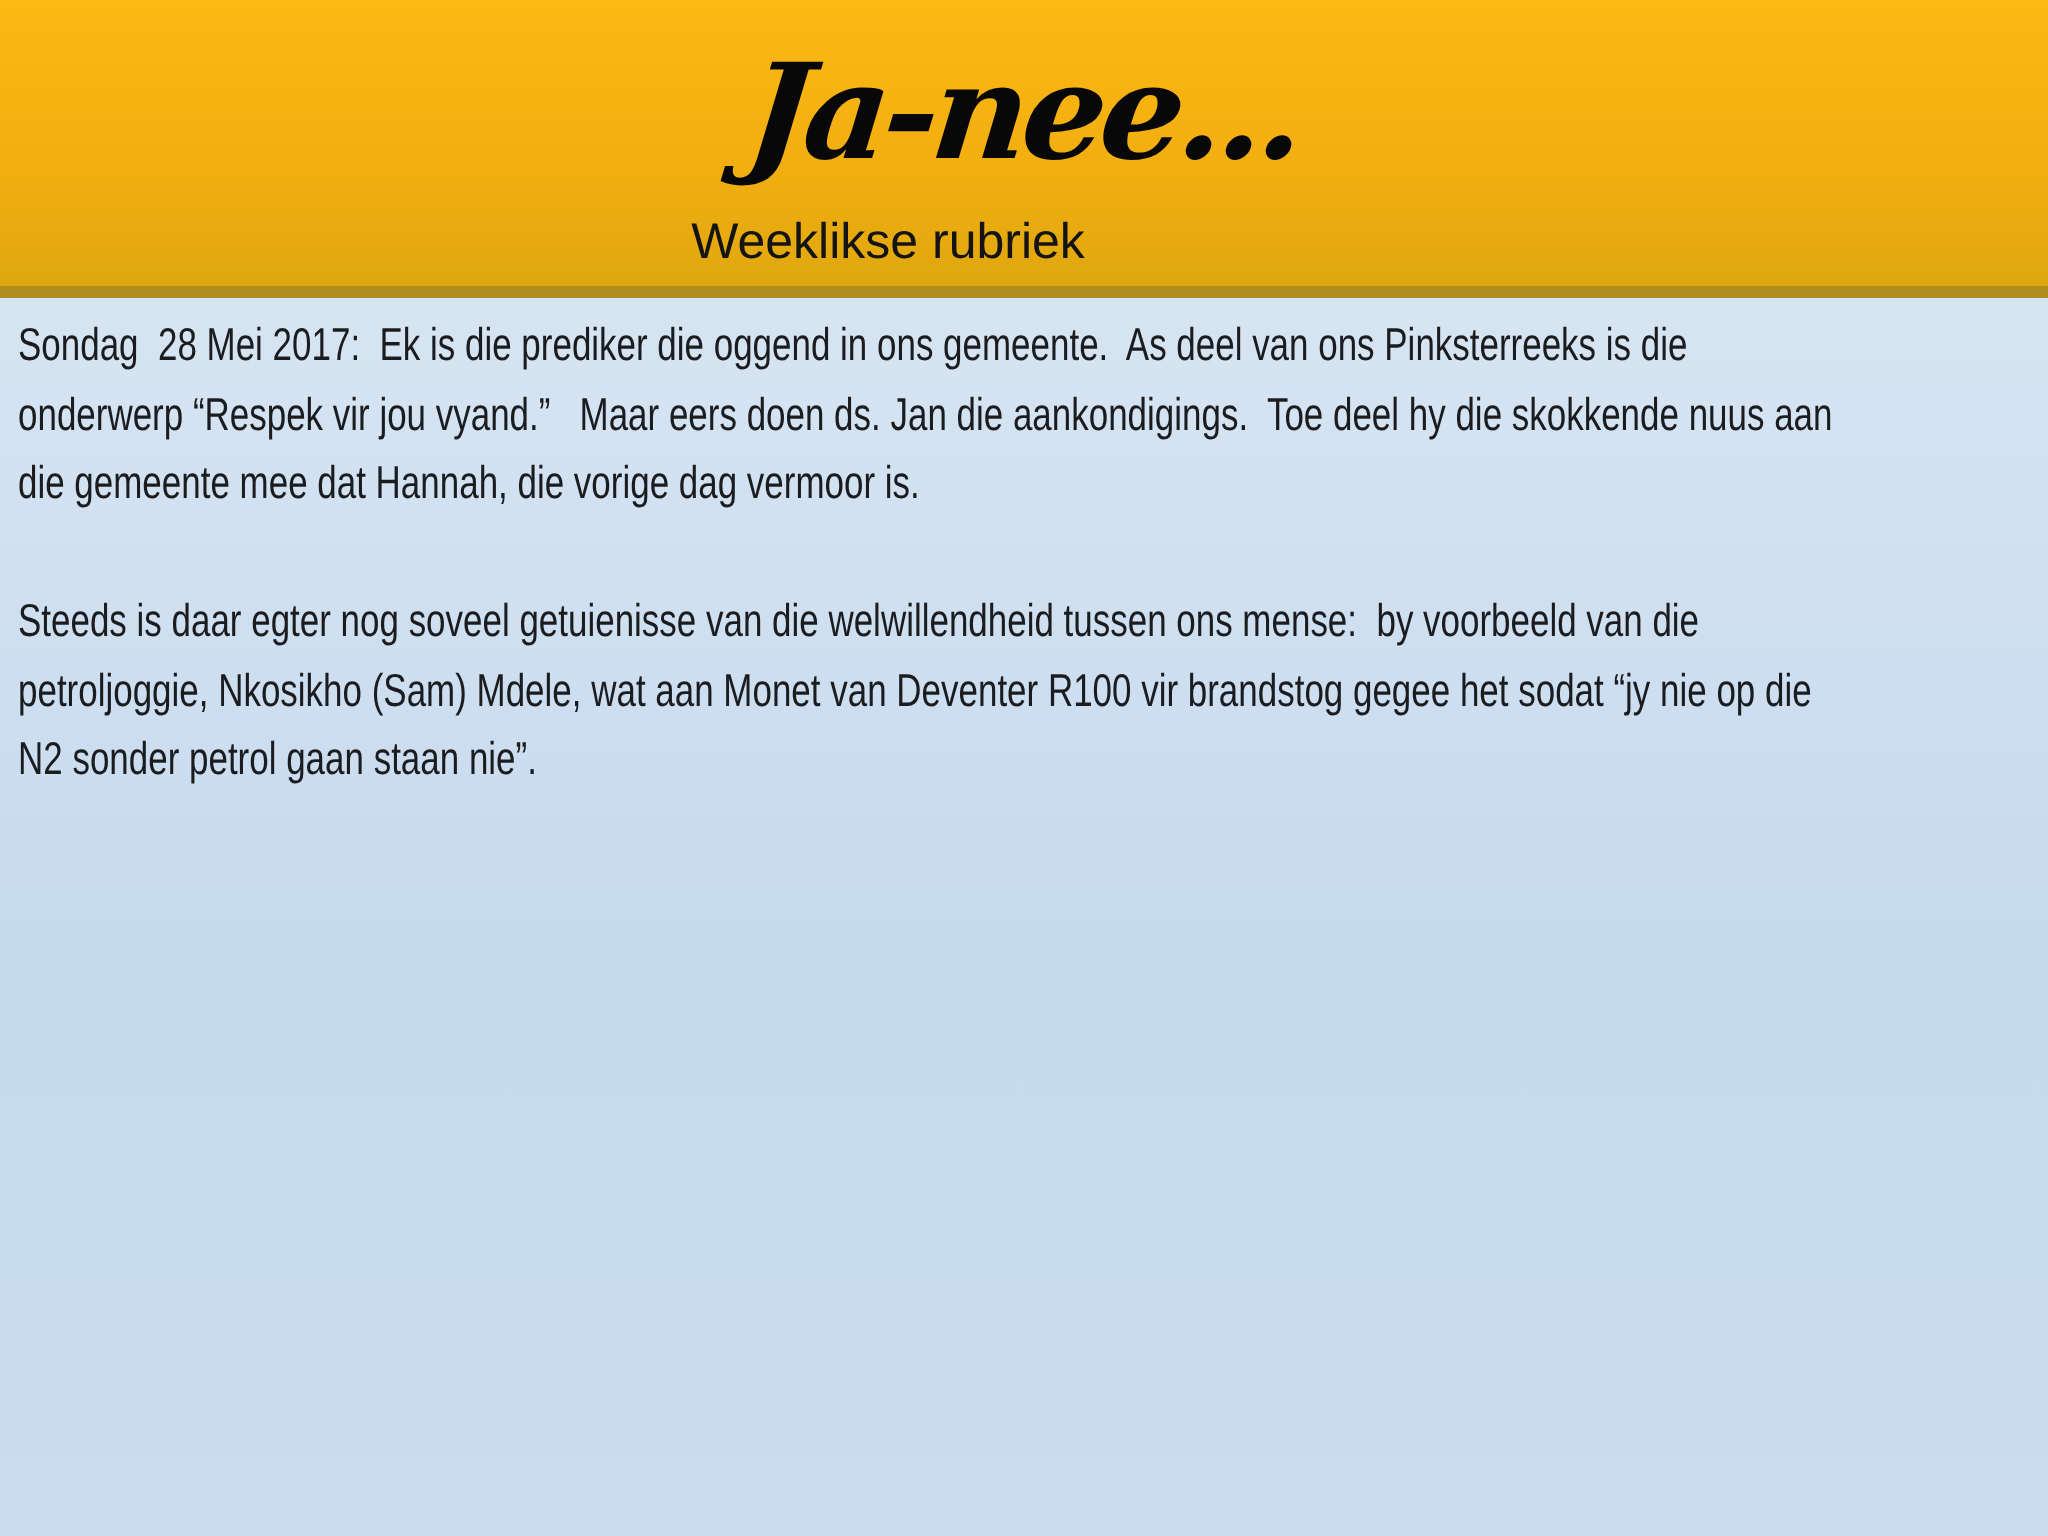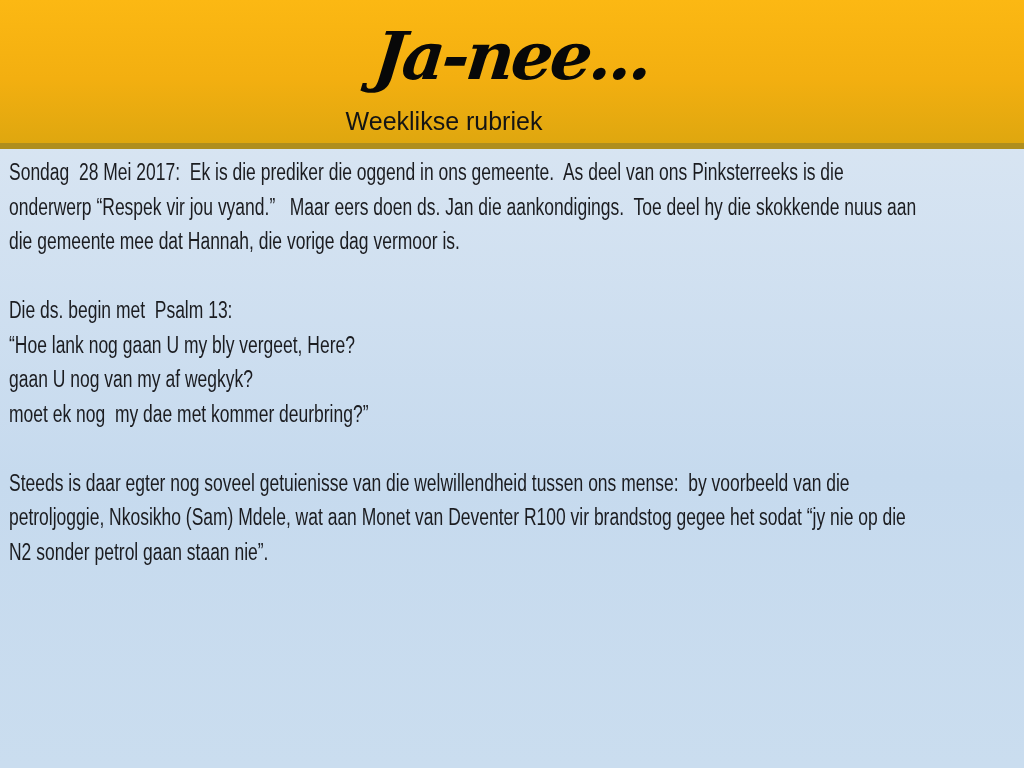--- a/index.html
+++ b/index.html
@@ -64,26 +64,20 @@
   </div>
 
   <div class="body-text">
 
     <div class="para">
       <div class="line">Sondag  28 Mei 2017:  Ek is die prediker die oggend in ons gemeente.  As deel van ons Pinksterreeks is die</div>
       <div class="line">onderwerp “Respek vir jou vyand.”   Maar eers doen ds. Jan die aankondigings.  Toe deel hy die skokkende nuus aan</div>
       <div class="line">die gemeente mee dat Hannah, die vorige dag vermoor is.</div>
     </div>
 
-    <div class="para">
-      <div class="line">Die ds. begin met  Psalm 13:</div>
-      <div class="line">“Hoe lank nog gaan U my bly vergeet, Here?</div>
-      <div class="line">gaan U nog van my af wegkyk?</div>
-      <div class="line">moet ek nog  my dae met kommer deurbring?”</div>
-    </div>
 
 
 
     <div class="para">
       <div class="line">Steeds is daar egter nog soveel getuienisse van die welwillendheid tussen ons mense:  by voorbeeld van die</div>
       <div class="line">petroljoggie, Nkosikho (Sam) Mdele, wat aan Monet van Deventer R100 vir brandstog gegee het sodat “jy nie op die</div>
       <div class="line">N2 sonder petrol gaan staan nie”.</div>
     </div>
 
   </div>

